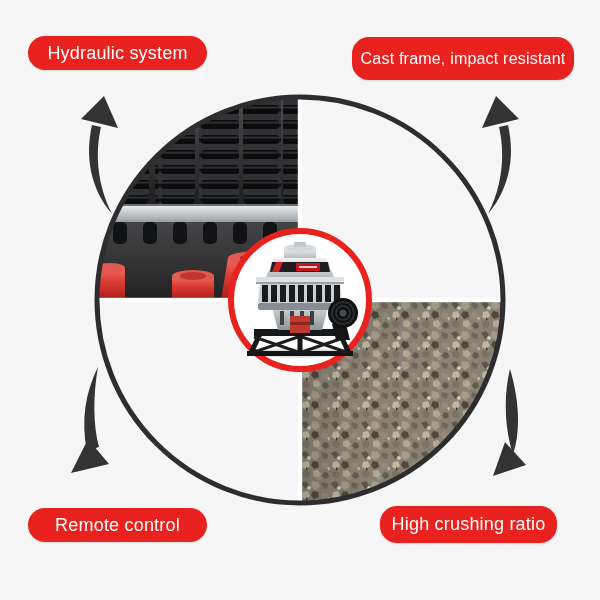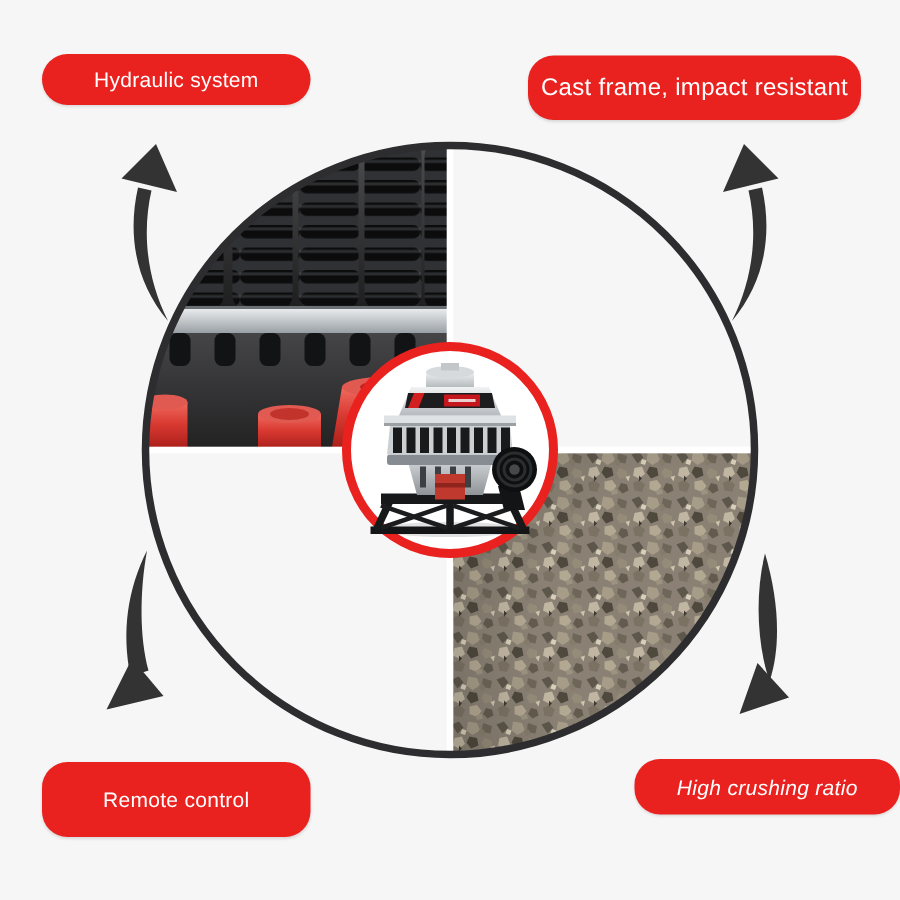--- a/index.html
+++ b/index.html
@@ -12,29 +12,29 @@
   .canvas{
     position:relative;width:600px;height:600px;background:#f6f6f6;
   }
   .canvas svg{position:absolute;left:0;top:0;}
   .feature-label{
     position:absolute;
     background:#e9211f;
     color:#ffffff;
     border-radius:17px;
     display:flex;align-items:center;justify-content:center;
-    font-size:14px;
+    font-size:18px;
     letter-spacing:.2px;
     white-space:nowrap;
     box-shadow:0 1px 2px rgba(0,0,0,0.12);
   }
   .lbl-tl{left:28px;top:36px;width:179px;height:34px;}
   .lbl-tr{left:352px;top:37px;width:222px;height:43px;font-size:16px;}
-  .lbl-bl{left:28px;top:508px;width:179px;height:50px;}
-  .lbl-br{left:423px;top:506px;width:177px;height:37px;font-style:italic;}
+  .lbl-bl{left:28px;top:508px;width:179px;height:34px;}
+  .lbl-br{left:380px;top:506px;width:177px;height:37px;}
 </style>
 </head>
 <body>
 
 <div class="canvas">
 
   <svg width="600" height="600" viewBox="0 0 600 600">
     <defs>
       <clipPath id="clipCircle">
           <circle cx="300" cy="300" r="203"></circle>

